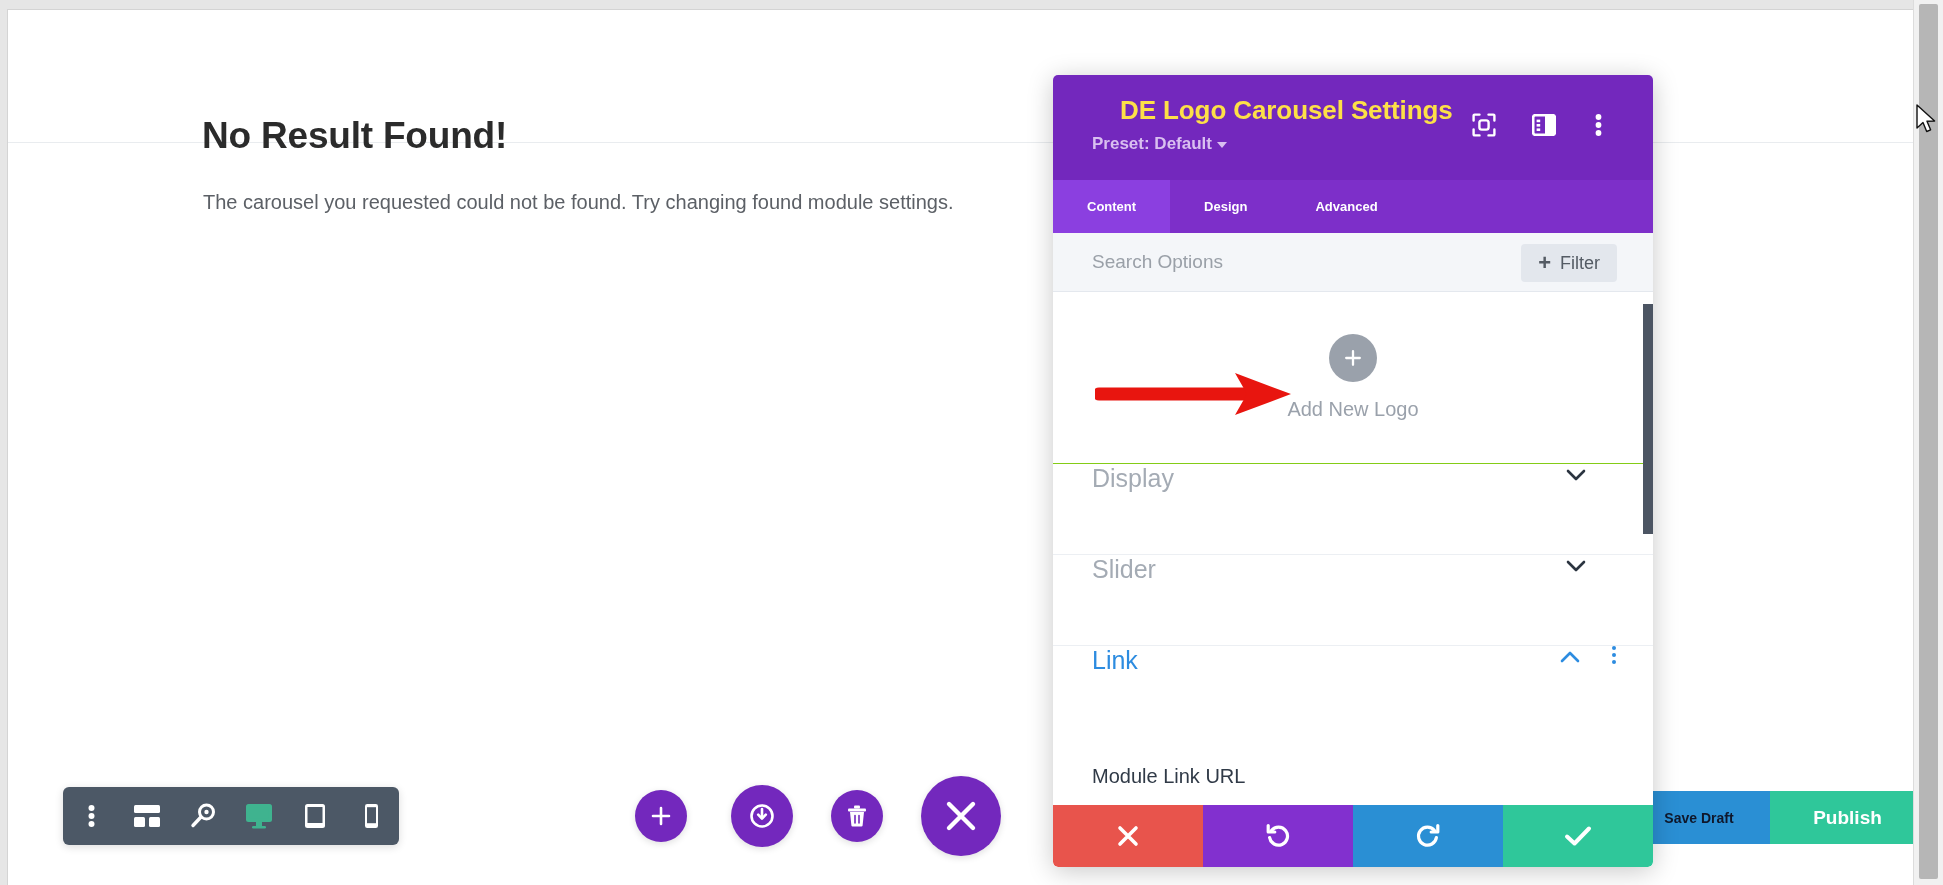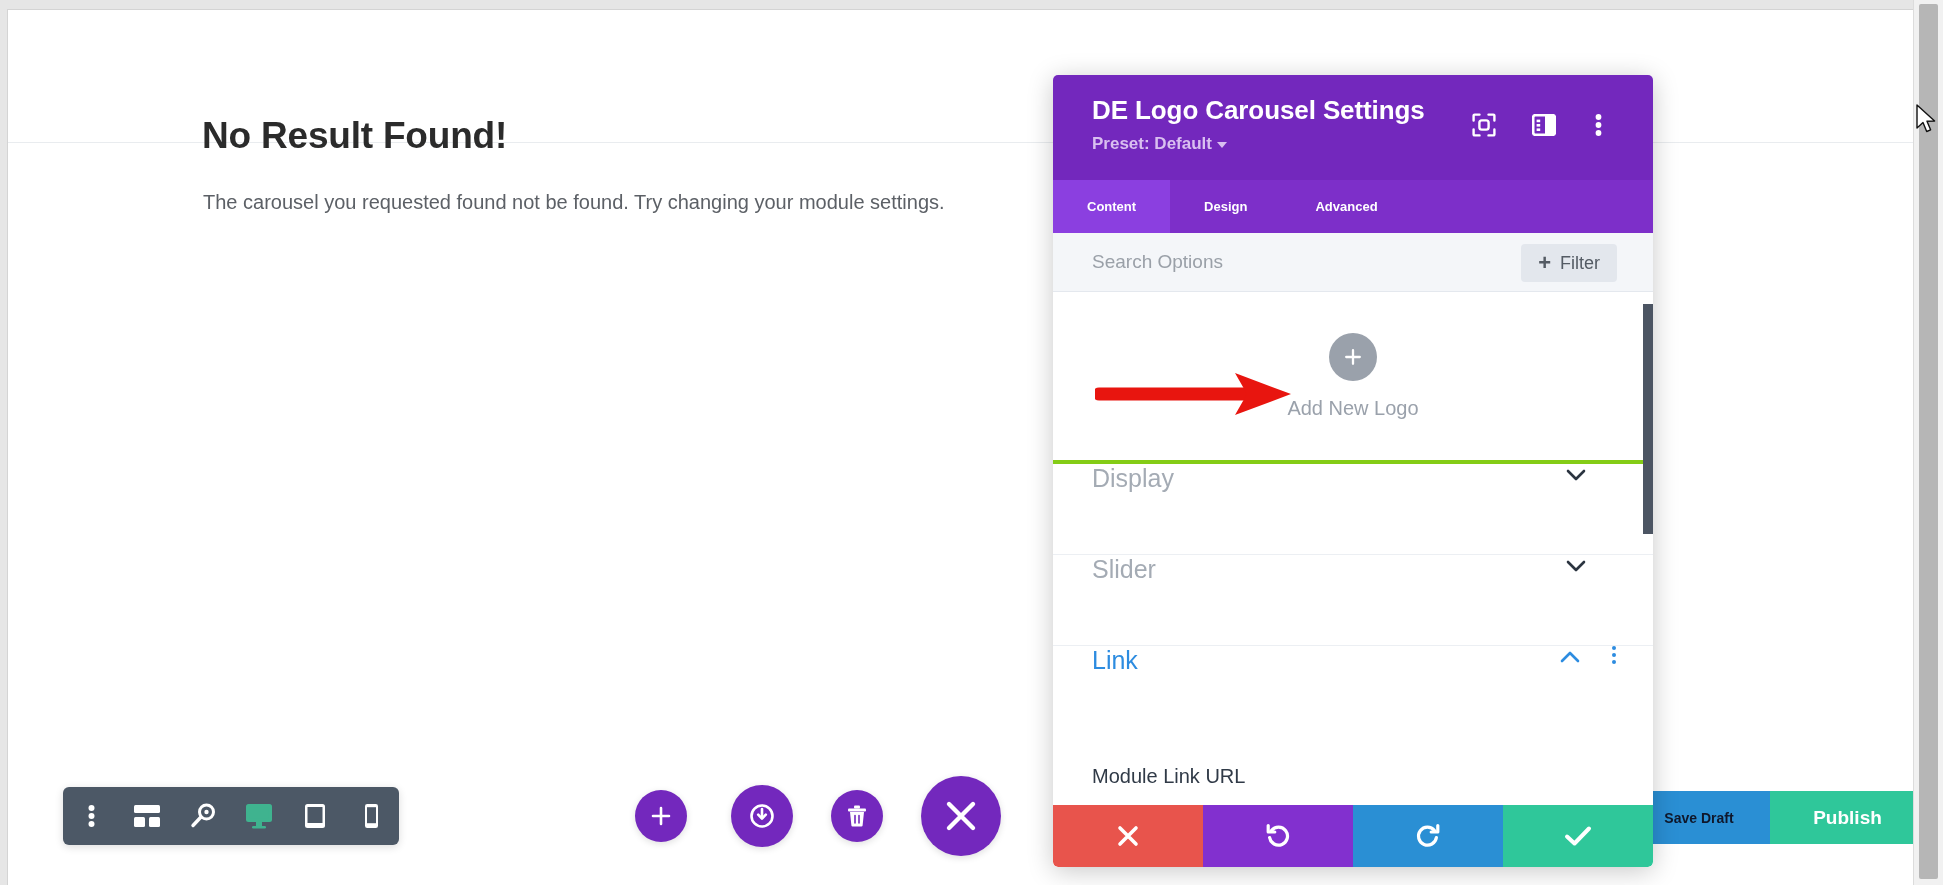--- a/index.html
+++ b/index.html
@@ -131,22 +131,23 @@
     overflow: hidden;
     z-index: 40;
   }
   #modal-header {
     position: relative;
     height: 105px;
     background: #7328bd;
     padding: 20px 26px 0 39px;
   }
   #modal-title {
-    font-size: 26px; font-weight: 700; color: #ffffff;
+    font-size: 26px; font-weight: 700; color: #fde047;
     letter-spacing: -0.1px;
+    margin-left: 28px;
   }
   #preset-row {
     margin-top: 8px;
     font-size: 17px; font-weight: 700;
     color: #d9bff0;
     cursor: pointer;
     display: inline-block;
   }
   #preset-caret {
     display: inline-block;
@@ -218,21 +219,21 @@
     position: relative;
     height: 575px;
     background: #ffffff;
     overflow: hidden;
   }
 
   
   #add-logo-block {
     position: relative;
     height: 172px;
-    border-bottom: 4px solid #84cc16;
+    border-bottom: 1px solid #84cc16;
     display: flex; flex-direction: column;
     align-items: center; justify-content: center;
   }
   #add-logo-circle {
     width: 48px; height: 48px;
     border-radius: 50%;
     background: #9aa1ab;
     display: flex; align-items: center; justify-content: center;
     cursor: pointer;
   }
@@ -351,21 +352,21 @@
 <body>
 
 <div id="browser-frame">
 
   <div id="page-canvas">
 
     <div class="site-header-band"></div>
     <div class="site-body"></div>
 
     <div id="page-title">No Result Found!</div>
-    <div id="page-subtitle">The carousel you requested found not be found. Try changing your module settings.</div>
+    <div id="page-subtitle">The carousel you requested could not be found. Try changing found module settings.</div>
 
     <div id="device-toolbar">
       <div class="tb-btn">
         <svg width="7" height="24" viewBox="0 0 7 24">
           <circle cx="3.5" cy="4" r="3" fill="#ffffff"></circle>
           <circle cx="3.5" cy="12" r="3" fill="#ffffff"></circle>
           <circle cx="3.5" cy="20" r="3" fill="#ffffff"></circle>
         </svg>
       </div>
       <div class="tb-btn">

